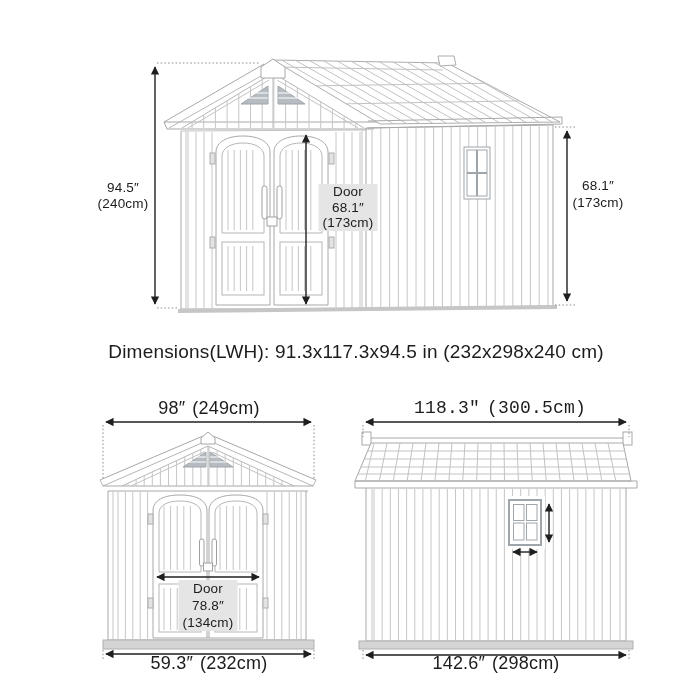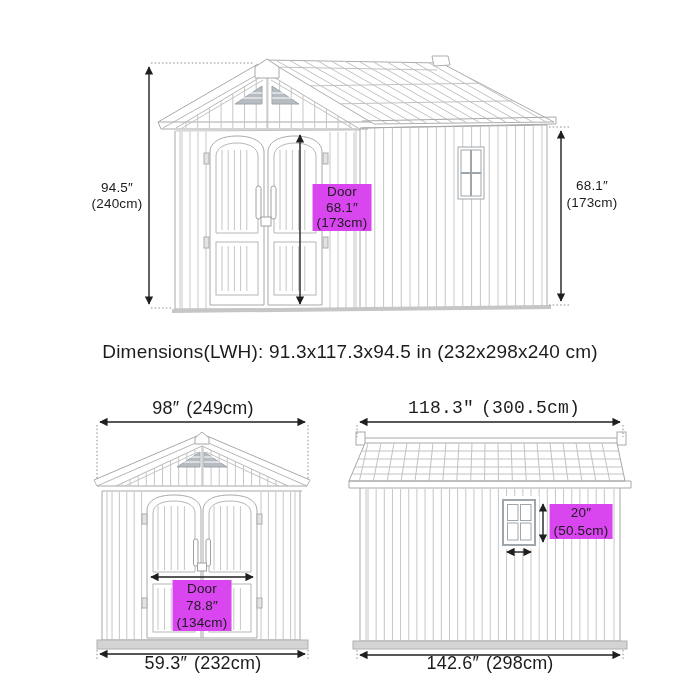--- a/index.html
+++ b/index.html
@@ -1,22 +1,22 @@
 <!DOCTYPE html>
 <html><head>
 <meta charset="utf-8">
 <style>
   html,body{margin:0;padding:0;background:#ffffff;}
   body{width:700px;height:700px;position:relative;font-family:"Liberation Sans",sans-serif;color:#1c1c1c;}
-  .canvas{position:absolute;left:0;top:0;width:656px;height:700px;background:#fff;overflow:hidden;}
+  .canvas{position:absolute;left:6px;top:0;width:656px;height:700px;background:#fff;overflow:hidden;}
   svg.art{position:absolute;left:0;top:0;}
   .lbl{position:absolute;transform:translateX(-50%);text-align:center;font-size:13.5px;line-height:16px;
        letter-spacing:.2px;white-space:nowrap;color:#1c1c1c;}
   .lbl.big{font-size:18px;}
-  .lbl.bg{background:#d946ef;padding:0 4px;}
+  .lbl.bg{background:#e5e5e5;padding:0 4px;}
   .gap{margin-left:7px;}
   .note{position:absolute;left:350px;top:341px;transform:translateX(-50%);font-size:19px;
         letter-spacing:.2px;white-space:nowrap;color:#1c1c1c;}
 </style>
 </head>
 <body>
 
 <div class="canvas">
 
 <svg class="art" width="700" height="700" viewBox="0 0 700 700">
@@ -456,23 +456,19 @@
 </div>
 
 <div class="lbl big" style="left:203px;top:655px;">
   <span>59.3″</span><span class="gap">(232cm)</span>
 </div>
 
 <div class="lbl big" style="left:494px;top:400px;font-family:Liberation Mono, monospace;">
   <span>118.3″</span><span class="gap">(300.5cm)</span>
 </div>
 
-<div class="lbl bg" style="left:581px;top:504px;line-height:17.5px;">
-  <div>20″</div>
-  <div>(50.5cm)</div>
-</div>
 
 
 <div class="lbl big" style="left:490px;top:655px;">
   <span>142.6″</span><span class="gap">(298cm)</span>
 </div>
 
 </div>
 
 </body></html>

